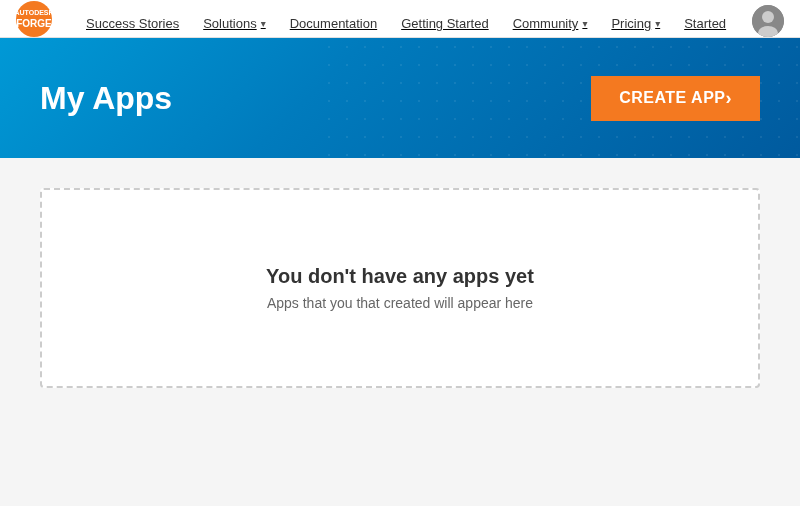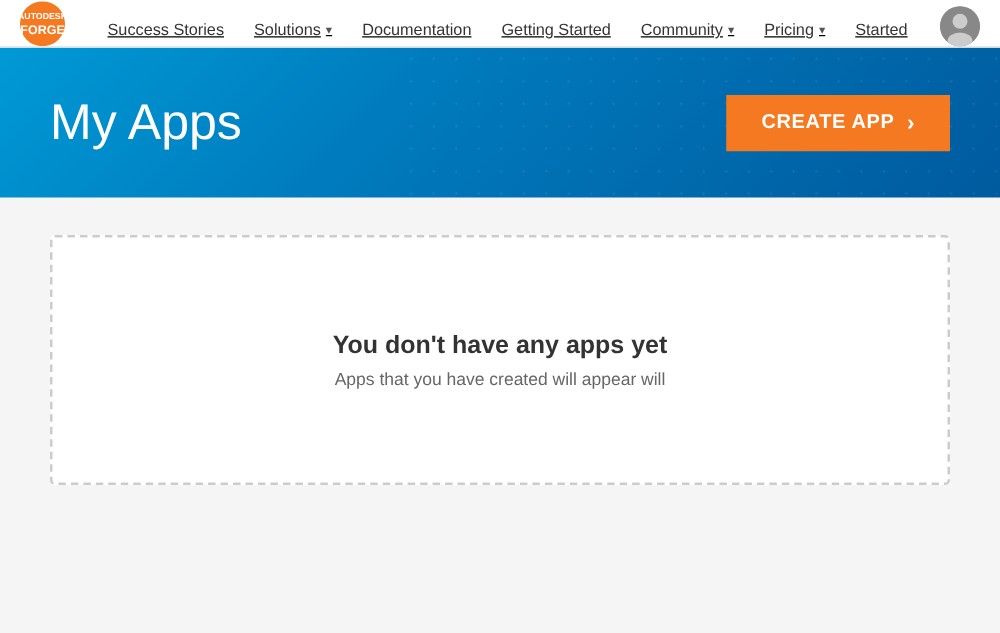--- a/index.html
+++ b/index.html
@@ -76,39 +76,38 @@
       position: absolute;
       right: 0;
       top: 0;
       bottom: 0;
       width: 60%;
       background-image: radial-gradient(circle, rgba(255,255,255,0.08) 1px, transparent 1px);
       background-size: 18px 18px;
       pointer-events: none;
     }
     .hero-title {
-      font-size: 40px;
-      font-weight: normal;
+      font-size: 32px;
+      font-weight: bold;
       color: #fff;
       position: relative;
       z-index: 1;
       flex: 1;
     }
     .create-app-btn {
       background: #f47920;
       color: #fff;
       border: none;
       padding: 12px 28px;
       font-size: 16px;
       font-weight: bold;
       letter-spacing: 0.5px;
       cursor: pointer;
       display: flex;
       align-items: center;
-      gap: 10px;
       position: relative;
       z-index: 1;
     }
     .create-app-btn .arrow {
       font-size: 18px;
       font-weight: bold;
     }
 
     
     .main-content {
@@ -182,15 +181,15 @@
   <h1 class="hero-title">My Apps</h1>
   <button class="create-app-btn">
     <span>CREATE APP</span>
     <span class="arrow">›</span>
   </button>
 </div>
 
 <div class="main-content">
   <div class="empty-state-box">
     <div class="empty-title">You don't have any apps yet</div>
-    <div class="empty-subtitle">Apps that you have created will appear will</div>
+    <div class="empty-subtitle">Apps that you that created will appear here</div>
   </div>
 </div>
 
 </body></html>

